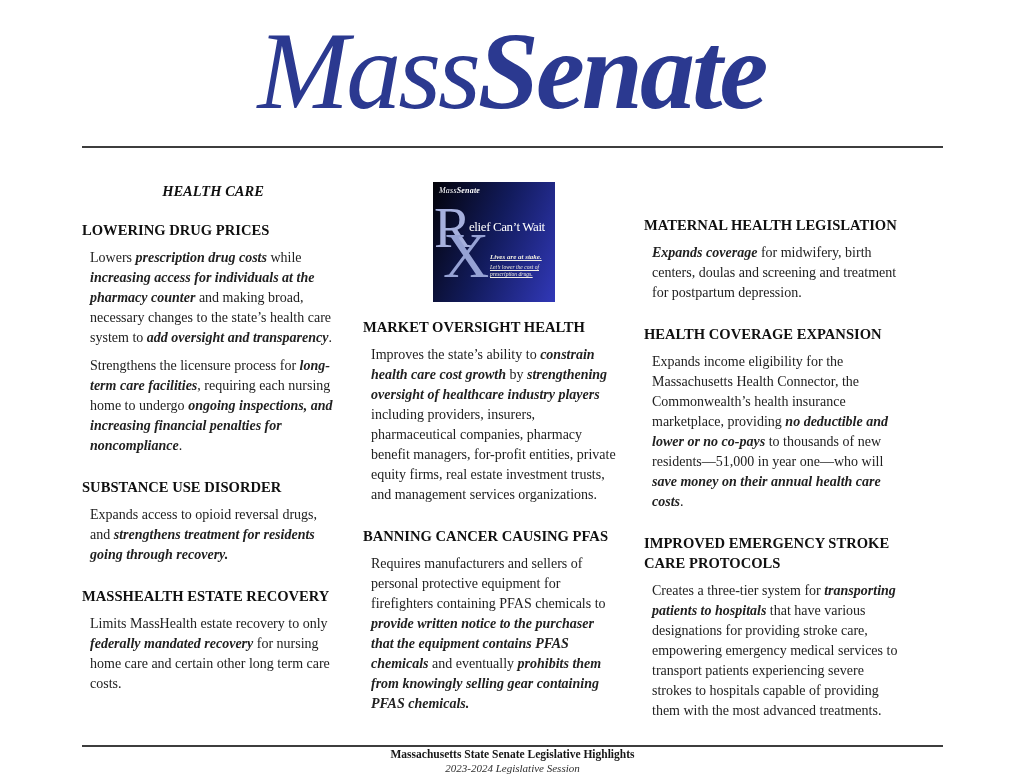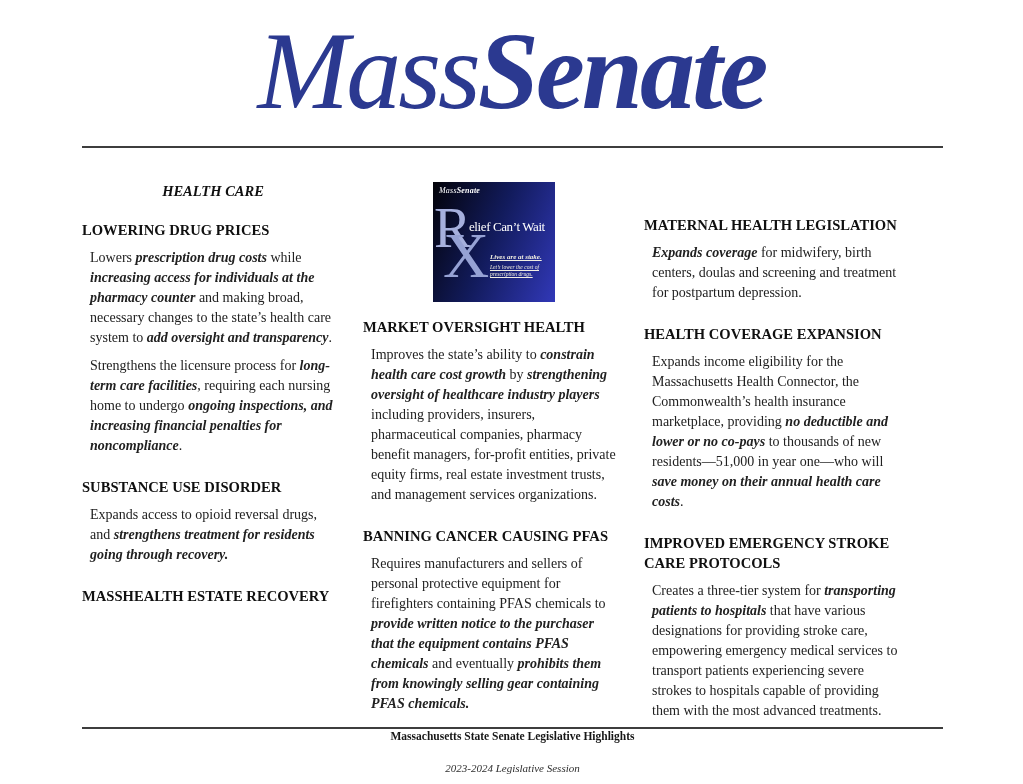--- a/index.html
+++ b/index.html
@@ -115,21 +115,21 @@
 
   
   .footer {
     position: absolute;
     left: 82px; right: 80px; bottom: 9px;
     border-top: 2px solid var(--rule-gray, #3d3d3d);
     text-align: center;
     font-family: Liberation Serif, serif;
   }
   .footer-line1 { font-size: 11.5px; line-height: 14px; font-weight: 700; color: #161616; }
-  .footer-line2 { font-size: 11px; line-height: 13px; font-style: italic; color: #2e2e2e; margin-top: 19px; }
+  .footer-line2 { font-size: 11px; line-height: 13px; font-style: italic; color: #2e2e2e; margin-top: 1px; }
 </style>
 </head>
 <body>
 
 <div class="page">
 
   <header class="masthead">
     <h1 class="logo"><span class="logo-light">Mass</span><span class="logo-bold">Senate</span></h1>
   </header>
 
@@ -146,20 +146,21 @@
           </div>
           <div class="section">
             <p class="section-body"><span class="run">Strengthens the licensure process for </span><span class="run-em">long-term care facilities</span><span class="run">, requiring each nursing home to undergo </span><span class="run-em">ongoing inspections, and increasing financial penalties for noncompliance</span><span class="run">.</span></p>
           </div>
           <div class="section">
             <h3 class="section-title">SUBSTANCE USE DISORDER</h3>
             <p class="section-body"><span class="run">Expands access to opioid reversal drugs, and </span><span class="run-em">strengthens treatment for residents going through recovery.</span></p>
           </div>
           <div class="section">
             <h3 class="section-title">MASSHEALTH ESTATE RECOVERY</h3>
+            <p class="section-body"><span class="run">Limits MassHealth estate recovery to only </span><span class="run-em">federally mandated recovery</span><span class="run"> for nursing home care and certain other long term care costs.</span></p>
           </div>
         </div>
     </section>
 
     <section class="column column-middle">
       <figure class="promo">
         <div class="promo-brand"><span>Mass</span><b>Senate</b></div>
         <div class="promo-r">R</div>
         <div class="promo-x">X</div>
         <div class="promo-headline">elief Can’t Wait</div>

